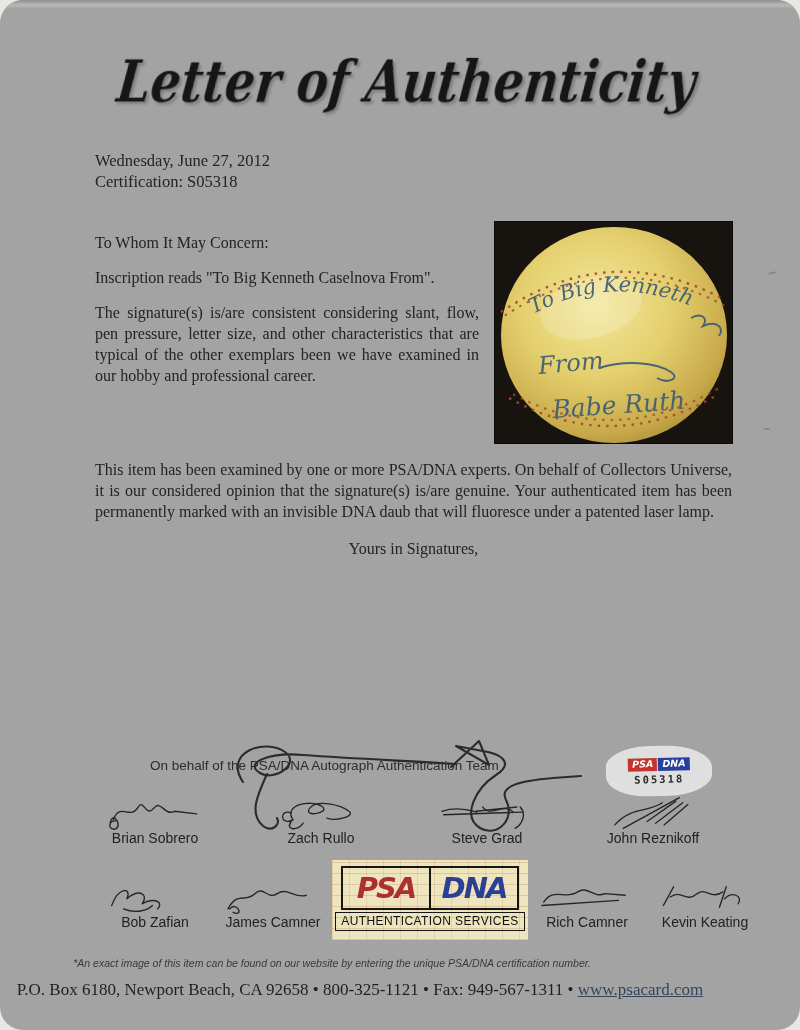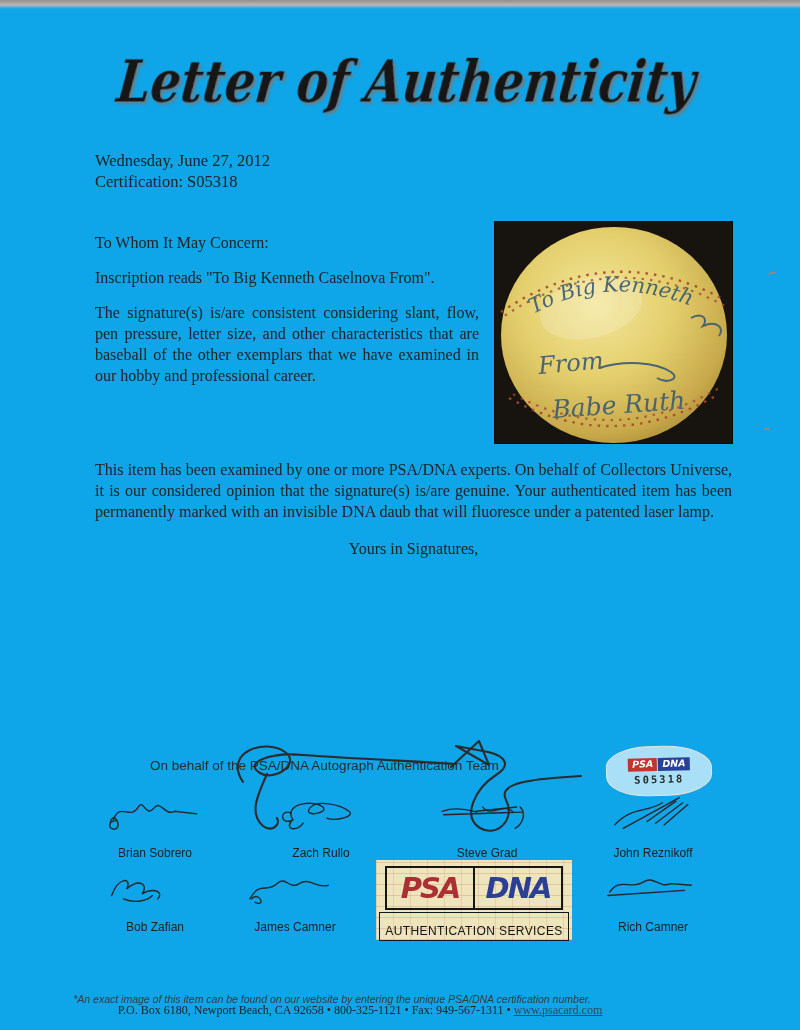--- a/index.html
+++ b/index.html
@@ -1,20 +1,20 @@
 <!DOCTYPE html>
 <html><head>
 <meta charset="utf-8">
 <title>Letter of Authenticity</title>
 <style>
   html,body{margin:0;padding:0;background:#e9e7e3;}
   .page{
     position:relative;width:800px;height:1030px;margin:0 auto;
-    background:#0ea5e9;overflow:hidden;
-    font-family:"Liberation Serif", serif;color:#232323;
+    background:#a3a3a3;overflow:hidden;
+    font-family:"Liberation Serif", serif;color:#232323;border-radius:23px;
   }
   .scan-edge-top{position:absolute;top:0;left:0;width:800px;height:9px;
     background:linear-gradient(180deg,#8f8f8d 0%,#b9b8b5 55%,rgba(248,247,244,0) 100%);}
   .speck{position:absolute;background:#8a8a84;border-radius:1px;}
 
   
   .header-svg{position:absolute;top:30px;left:0;width:800px;height:110px;}
 
   
   .meta-block{position:absolute;top:150px;left:95px;font-size:16.5px;line-height:21px;}
@@ -53,54 +53,54 @@
   .sticker-dna{background:#27409b;}
   .sticker-num{font-family:"DejaVu Sans Mono", monospace;font-weight:bold;font-size:10.5px;
     letter-spacing:2px;color:#2a2a2a;}
 
   
   .sig-row{position:absolute;left:96px;width:616px;display:flex;justify-content:space-between;}
   .sig-row-1{top:796px;}
   .sig-row-2{top:856px;}
   .signer{display:flex;flex-direction:column;align-items:center;width:118px;}
   .signer svg{width:118px;height:34px;}
-  .signer-name{font-family:"Liberation Sans", sans-serif;font-size:12px;color:#222;margin-top:16px;}
-  .sig-row-2 .signer{padding-top:14px;}
+  .signer-name{font-family:"Liberation Sans", sans-serif;font-size:14px;color:#222;margin-top:0;}
+  .sig-row-2 .signer{padding-top:14px;justify-content:center;}
 
   
   .psa-logo{
     width:196px;height:80px;box-sizing:border-box;padding:6px 8px 5px 8px;margin-top:4px;
     background-color:#efe5bd;
     background-image:
       repeating-linear-gradient(0deg, rgba(188,118,92,.28) 0 1px, rgba(0,0,0,0) 1px 11px),
       repeating-linear-gradient(90deg, rgba(188,118,92,.20) 0 1px, rgba(0,0,0,0) 1px 17px);
     display:flex;flex-direction:column;align-items:center;
   }
   .psa-logo-boxes{display:flex;border:2px solid #151515;background:transparent;}
   .psa-logo-cell{
     width:86px;height:40px;display:flex;align-items:center;justify-content:center;
     font-family:"DejaVu Sans", sans-serif;font-weight:900;font-style:italic;
     font-size:29px;letter-spacing:-2px;line-height:1;
   }
   .psa-logo-cell.psa{color:#ac2f33;border-right:2px solid #151515;}
   .psa-logo-cell.dna{color:#2b3f94;}
   .psa-logo-sub{
-    margin-top:2px;border:1.5px solid #151515;padding:11px 5px 2px 5px;
+    margin-top:2px;border:1.5px solid #151515;padding:1px 5px 2px 5px;
     font-family:"Liberation Sans", sans-serif;font-size:12px;color:#111;letter-spacing:.4px;
     white-space:nowrap;
   }
 
   
   .footer-note{
     position:absolute;top:957px;left:0;width:664px;text-align:center;
-    font-family:"Liberation Sans", sans-serif;font-style:italic;font-size:10.5px;color:#3a3a3a;margin-top:36px;
+    font-family:"Liberation Sans", sans-serif;font-style:italic;font-size:10.5px;color:#3a3a3a;
   }
   .footer-address{
-    position:absolute;top:1003px;left:0;width:720px;text-align:center;
-    font-size:12px;color:#1f1f1f;
+    position:absolute;top:980px;left:0;width:720px;text-align:center;
+    font-size:17px;color:#1f1f1f;
   }
   .footer-address a{color:#33475b;text-decoration:underline;}
 
   .sigstroke{stroke:#262626;stroke-width:1.6;fill:none;stroke-linecap:round;stroke-linejoin:round;}
   .bigstroke{stroke:#2b2b2b;stroke-width:2.1;fill:none;stroke-linecap:round;stroke-linejoin:round;}
 </style>
 </head>
 <body>
 
 <div class="page">
@@ -159,21 +159,21 @@
           <path d="M196 96 C 206 90, 214 96, 208 104 C 222 98, 230 106, 224 114" stroke="#3d5d74" stroke-width="2" fill="none"></path>
           <text x="44" y="152" font-size="24" transform="rotate(-5 44 152)">From</text>
           <path d="M104 146 C 130 138, 160 140, 176 150 C 186 157, 172 162, 162 156" stroke="#3d5d74" stroke-width="2" fill="none"></path>
           <text x="58" y="196" font-size="25" transform="rotate(-4 58 196)">Babe Ruth</text>
         </g>
       </svg>
     </div>
 
     <p class="plain">To Whom It May Concern:</p>
     <p class="plain">Inscription reads "To Big Kenneth Caselnova From".</p>
-    <p>The signature(s) is/are consistent considering slant, flow, pen pressure, letter size, and other characteristics that are baseball of the other exemplars that we have examined in our hobby and professional career.</p>
+    <p>The signature(s) is/are consistent considering slant, flow, pen pressure, letter size, and other characteristics that are typical of the other exemplars been we have examined in our hobby and professional career.</p>
     <p class="clear-wrap">This item has been examined by one or more PSA/DNA experts. On behalf of Collectors Universe, it is our considered opinion that the signature(s) is/are genuine. Your authenticated item has been permanently marked with an invisible DNA daub that will fluoresce under a patented laser lamp.</p>
     <p class="plain closing">Yours in Signatures,</p>
   </div>
 
   <svg class="big-sig-svg" viewBox="0 0 385 118">
     <path class="bigstroke" d="M38 52 C 18 22, 60 8, 80 22 C 96 33, 70 52, 55 43 C 38 33, 64 22, 98 25 C 155 29, 205 31, 250 34"></path>
     <path class="bigstroke" d="M246 37 L 274 11 L 284 35 L 251 16 L 283 22"></path>
     <path class="bigstroke" d="M283 22 C 300 26, 307 35, 291 45 C 271 58, 256 86, 275 98 C 292 108, 311 89, 301 70 C 294 56, 314 51, 348 48 L 376 46"></path>
     <path class="bigstroke" d="M62 44 C 52 66, 44 84, 58 96 C 66 102, 76 96, 72 88"></path>
   </svg>
@@ -242,20 +242,27 @@
       <div class="psa-logo-sub">AUTHENTICATION SERVICES</div>
     </div>
 
     <div class="signer">
       <svg viewBox="0 0 130 40">
         <path class="sigstroke" d="M14 26 C 26 8, 40 24, 54 14 C 66 6, 72 22, 86 16 L 110 18"></path>
         <path class="sigstroke" d="M12 30 L 102 24"></path>
       </svg>
       <div class="signer-name">Rich Camner</div>
     </div>
+    <div class="signer">
+      <svg viewBox="0 0 130 40">
+        <path class="sigstroke" d="M16 30 L 28 8 M24 20 C 38 10, 42 28, 56 16 C 66 8, 72 24, 86 14"></path>
+        <path class="sigstroke" d="M90 8 L 82 32 M88 22 C 98 12, 110 20, 104 28"></path>
+      </svg>
+      <div class="signer-name">Kevin Keating</div>
+    </div>
   </div>
 
   <div class="footer-note">*An exact image of this item can be found on our website by entering the unique PSA/DNA certification number.</div>
   <div class="footer-address">
     <span>P.O. Box 6180, Newport Beach, CA 92658 • 800-325-1121 • Fax: 949-567-1311 •</span>
     <a href="#">www.psacard.com</a>
   </div>
 
 </div>
 

